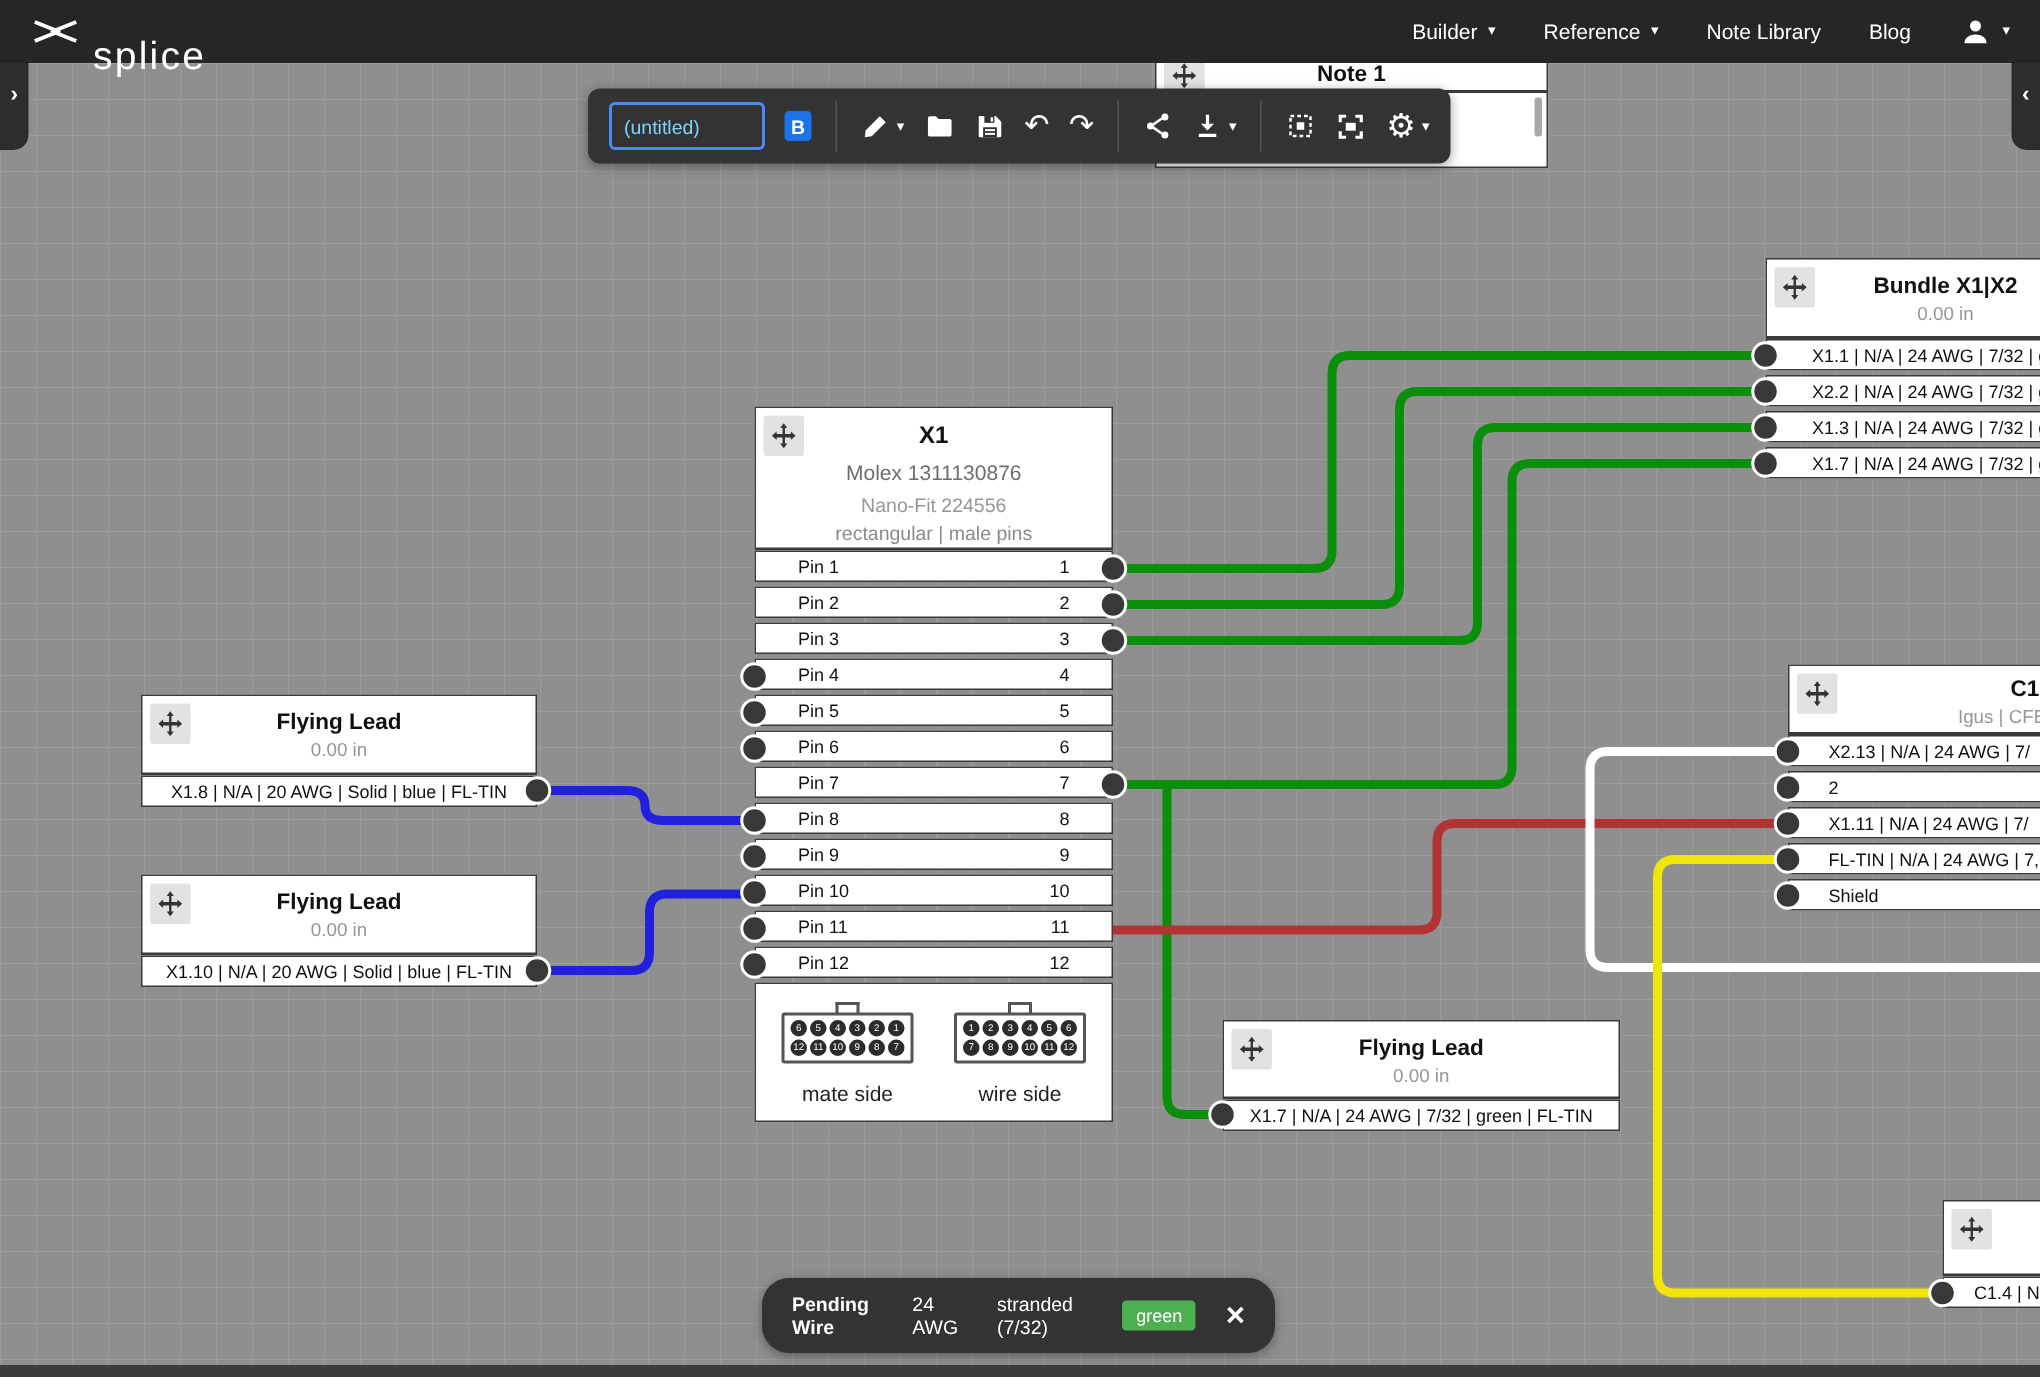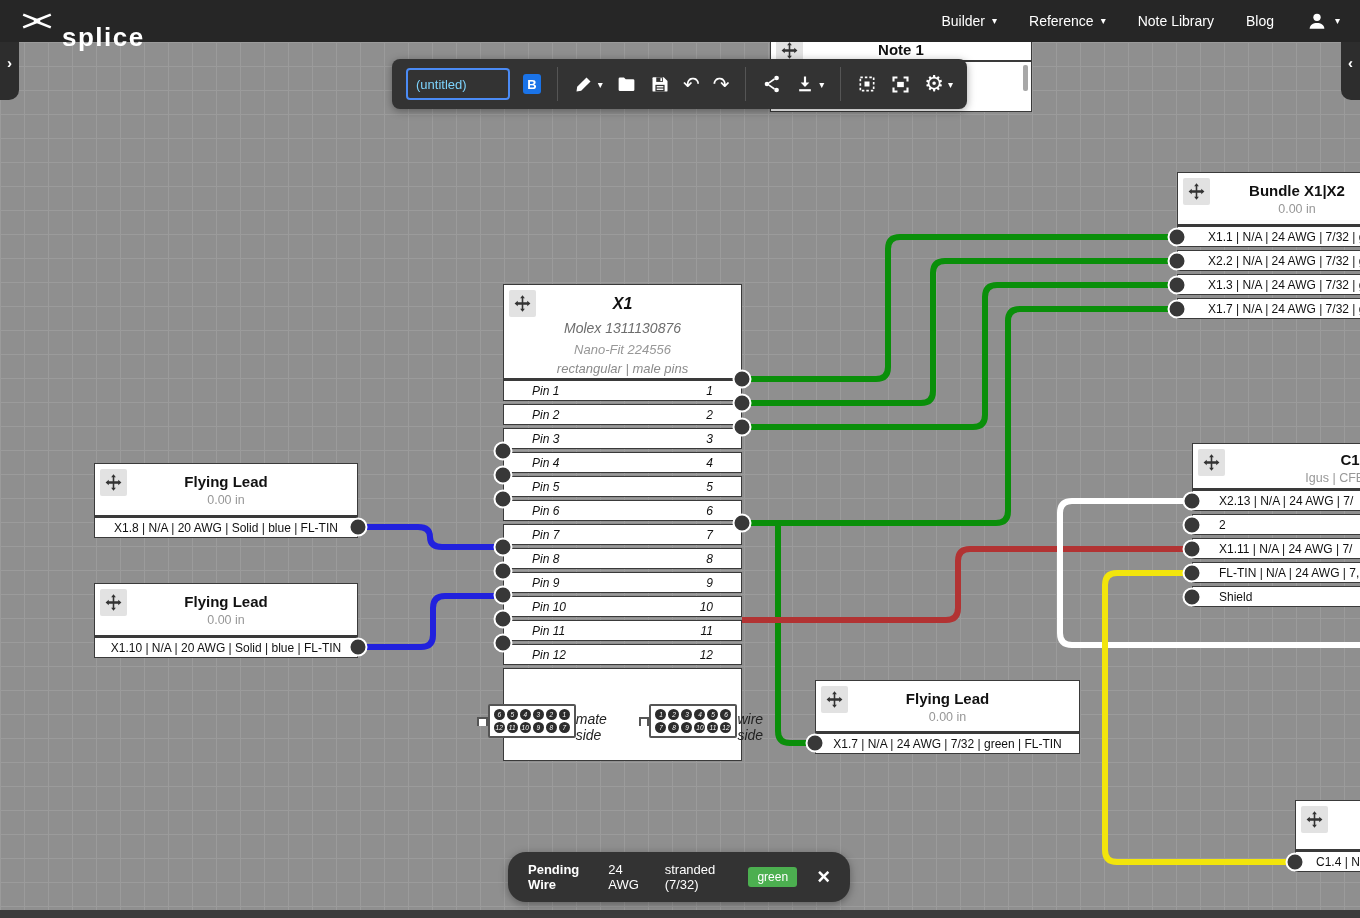--- a/index.html
+++ b/index.html
@@ -5,21 +5,21 @@
   html,body{margin:0;padding:0;background:#666;}
   *{font-family:"Liberation Sans",sans-serif;}
   .stage{position:relative;width:1360px;height:918px;overflow:hidden;
     background-color:#8f8f8f;
     background-image:linear-gradient(#9b9b9b 1px,transparent 1px),linear-gradient(90deg,#9b9b9b 1px,transparent 1px);
     background-size:24px 24px;background-position:0 42px;}
   
   .navbar{position:absolute;left:0;top:0;width:100%;height:42px;background:#262626;z-index:30;
     display:flex;align-items:center;padding:0 20px;box-sizing:border-box;color:#fff;}
   .brand{display:flex;align-items:center;gap:8px;cursor:pointer;}
-  .brand-word{font-size:26px;font-weight:700;letter-spacing:1.5px;color:#fff;line-height:1;margin-top:31px;}
+  .brand-word{font-size:26px;font-weight:400;letter-spacing:1.5px;color:#fff;line-height:1;margin-top:31px;}
   .nav-menu{margin-left:auto;display:flex;align-items:center;gap:32px;font-size:14px;}
   .nav-item{display:flex;align-items:center;gap:7px;cursor:pointer;white-space:nowrap;}
   .caret{font-size:10px;line-height:1;color:#fff;}
   
   .edge-tab{position:absolute;top:42px;width:19px;height:58px;background:#2d2d2d;z-index:25;
     color:#fff;display:flex;align-items:flex-start;justify-content:center;padding-top:12px;box-sizing:border-box;
     font-size:15px;font-weight:bold;cursor:pointer;}
   .edge-tab.left{left:0;border-radius:0 0 10px 0;}
   .edge-tab.right{right:0;border-radius:0 0 0 10px;}
   
@@ -44,21 +44,21 @@
   .nrow{box-sizing:border-box;height:21px;margin-bottom:3px;background:#fff;border:1px solid #3a3a3a;
     display:flex;align-items:center;font-size:12px;color:#111;white-space:nowrap;overflow:hidden;cursor:pointer;}
   .nrow.pin{justify-content:space-between;padding:0 28px;text-align:right;}
   .nrow.pad30{padding-left:30px;}
   .nrow.pad26{padding-left:26px;}
   .nrow.pad20{padding-left:20px;}
   .nrow.center{justify-content:center;}
   
   .x1-footer{background:#fff;border:1px solid #3a3a3a;box-sizing:border-box;height:93px;
     display:flex;justify-content:center;gap:27px;padding-top:12px;}
-  .pd-col{display:flex;flex-direction:row;align-items:center;}
+  .pd-col{display:flex;flex-direction:column;align-items:center;}
   .pd-tab{width:12px;height:7px;border:2px solid #555;border-bottom:none;background:#fff;margin-bottom:-2px;}
   .pd-box{border:2px solid #555;border-radius:2px;padding:3px 4px;display:flex;flex-direction:column;gap:2px;background:#fff;}
   .pd-row{display:flex;gap:2px;}
   .pd-pin{width:11px;height:11px;border-radius:50%;background:#2c2c2c;color:#fff;font-size:6.5px;
     display:flex;align-items:center;justify-content:center;}
   .pd-label{font-size:14px;color:#222;margin-top:12px;}
   
   .note-body{background:#fff;border:1px solid #3a3a3a;border-top:none;height:50px;box-sizing:border-box;position:relative;}
   .note-scroll{position:absolute;right:3px;top:3px;width:5px;height:26px;background:#a8a8a8;border-radius:2px;cursor:pointer;}
   
@@ -154,21 +154,21 @@
         </div>
         <div class="nrow pad30">
           <span>X1.3 | N/A | 24 AWG | 7/32 | g</span>
         </div>
         <div class="nrow pad30">
           <span>X1.7 | N/A | 24 AWG | 7/32 | gr</span>
         </div>
       </div>
   </div>
 
-  <div class="node" style="left:503px;top:284px;width:239px;font-style:italic;">
+  <div class="node" style="left:503px;top:271px;width:239px;">
     <div class="nhead" style="height:96px;">
       <div class="handle">
           <svg width="19" height="19" viewBox="0 0 24 24">
             <path fill="#333" d="M12 1.5L15 5.5h-2v5h5v-2l4 3.5-4 3.5v-2h-5v5h2L12 22.5 9 18.5h2v-5H6v2L2 12l4-3.5v2h5v-5H9z"></path>
           </svg>
         </div>
       <div class="ntitle" style="padding-top:10px;font-size:16px;">X1</div>
       <div class="nsub" style="padding-top:7px;font-size:14px;color:#6d6d6d;">Molex 1311130876</div>
       <div class="nsub" style="padding-top:6px;font-size:13px;">Nano-Fit 224556</div>
       <div class="nsub" style="padding-top:4px;font-size:13px;color:#8b8b8b;">rectangular | male pins</div>

